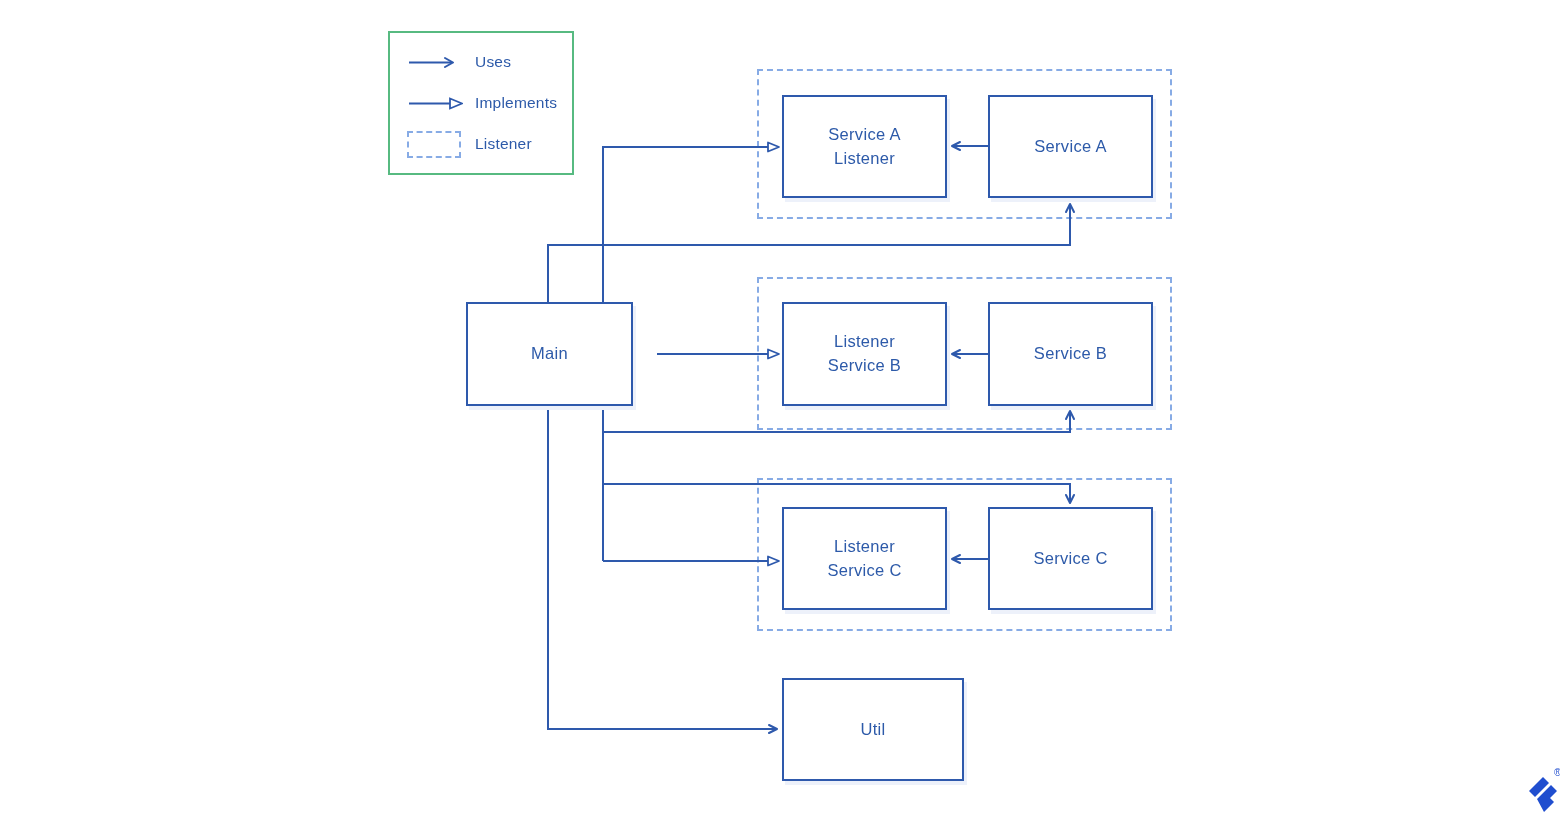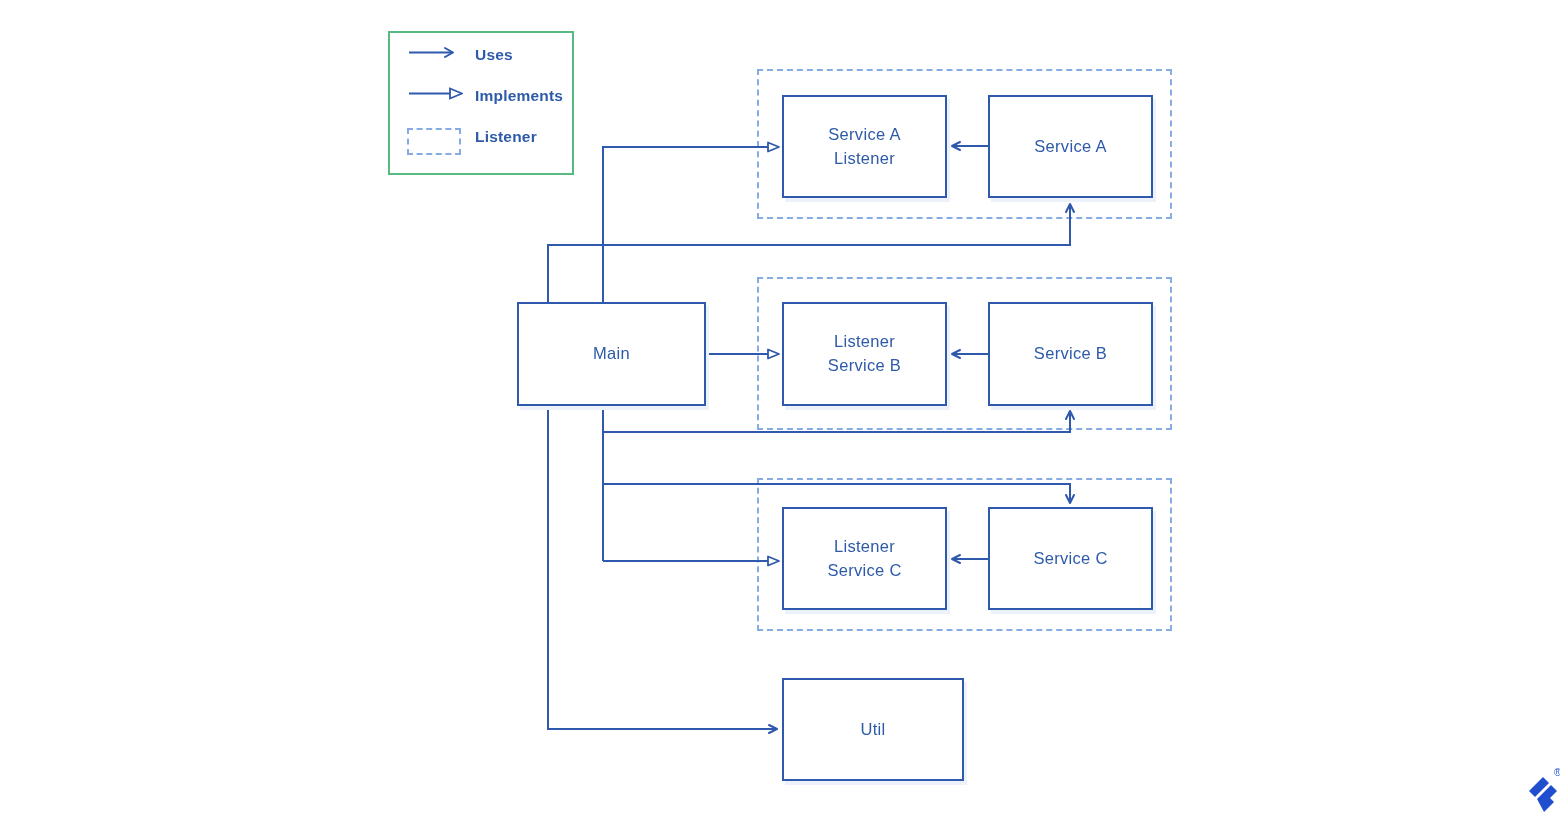--- a/index.html
+++ b/index.html
@@ -46,39 +46,39 @@
     z-index:3;
   }
   .node-label{
     color:var(--text);
     font-size:16.5px;
     line-height:1.45;
     letter-spacing:.3px;
     text-align:center;
     white-space:pre-line;
   }
-  .n-main{left:517px;top:302px;width:189px;height:104px;}
+  .n-main{left:466px;top:302px;width:167px;height:104px;}
   .n-la{left:782px;top:95px;width:165px;height:103px;}
   .n-sa{left:988px;top:95px;width:165px;height:103px;}
   .n-lb{left:782px;top:302px;width:165px;height:104px;}
   .n-sb{left:988px;top:302px;width:165px;height:104px;}
   .n-lc{left:782px;top:507px;width:165px;height:103px;}
   .n-sc{left:988px;top:507px;width:165px;height:103px;}
   .n-util{left:782px;top:678px;width:182px;height:103px;}
 
   
   .legend{
     position:absolute;left:388px;top:31px;width:186px;height:144px;
     border:2px solid var(--legend-border);
     background:#fff;
     display:flex;flex-direction:column;justify-content:space-between;
     padding:13px 10px 13px 17px;
     z-index:3;
   }
-  .lg-row{display:flex;align-items:flex-start;height:32px;font-weight:bold;}
+  .lg-row{display:flex;align-items:center;height:32px;}
   .lg-sym{width:58px;flex:0 0 58px;display:flex;align-items:center;}
   .lg-sym svg{display:block;}
   .lg-swatch{width:54px;height:27px;border:2px dashed var(--dash);}
   .lg-label{
     color:var(--text);font-size:15.5px;letter-spacing:.2px;margin-left:10px;
   }
   .lg-line{stroke:var(--line);stroke-width:2;fill:none;}
   .lg-tri{stroke:var(--line);stroke-width:1.8;fill:#fff;}
 
   

